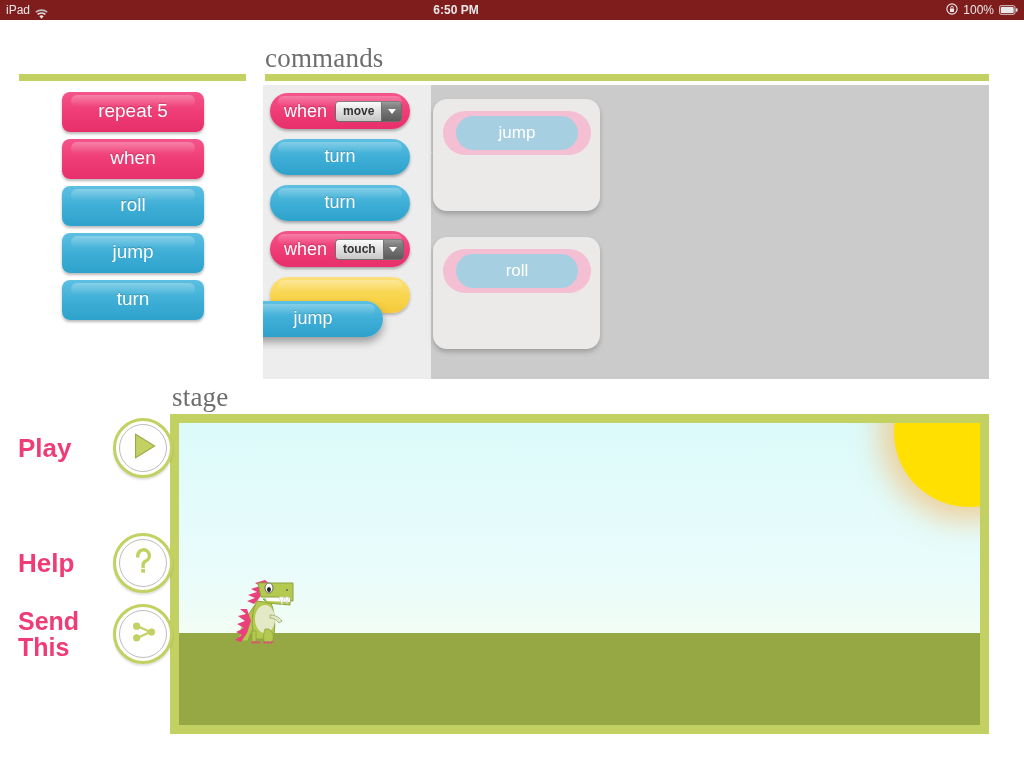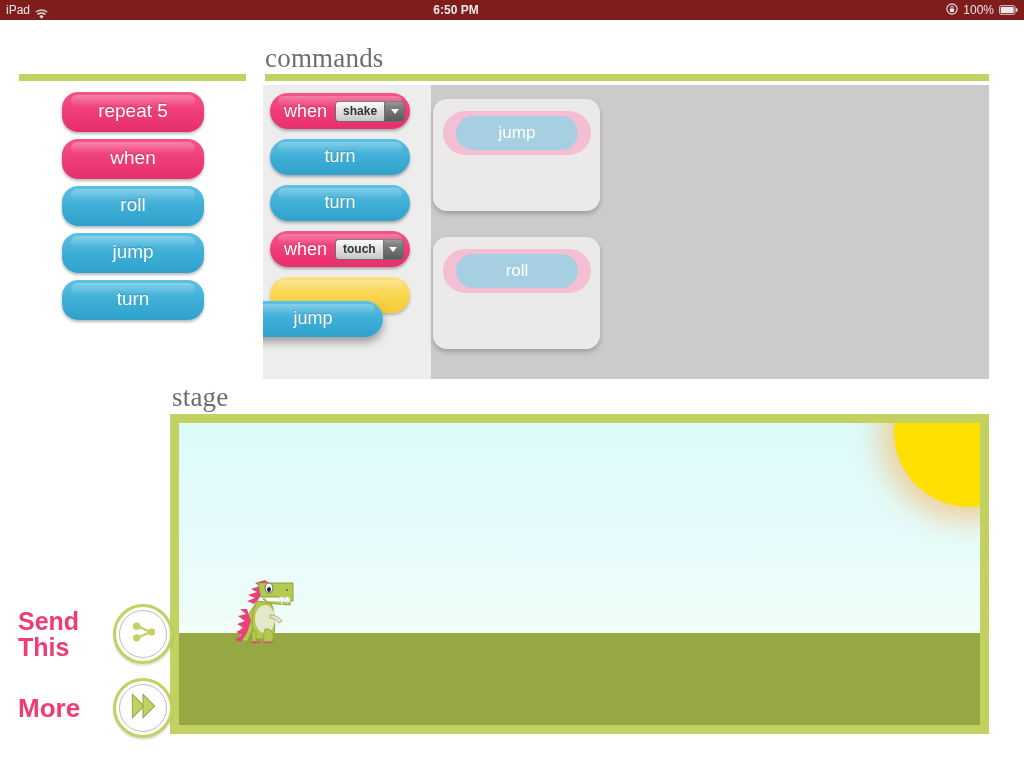--- a/index.html
+++ b/index.html
@@ -55,21 +55,21 @@
     position: absolute;
     left: 20px; top: 92px;
     width: 226px; height: 282px;
     overflow: hidden;
   }
   .cmd-block {
     position: relative;
     width: 142px;
     height: 40px;
     margin: 0 auto 7px auto;
-    border-radius: 16px;
+    border-radius: 8px;
     color: #ffffff;
     font-size: 19px;
     text-align: center;
     line-height: 38px;
     text-shadow: 0 -1px 1px rgba(0,0,0,.22);
     box-shadow: 0 2px 3px rgba(0,0,0,.28);
   }
   .cmd-pink {
     background: linear-gradient(to bottom, #f4558a 0%, #ef3c76 52%, #e62f6b 100%);
   }
@@ -330,21 +330,21 @@
     </div>
     <div class="callout" style="left:170px; top:152px;">
       <div class="ghost-pink">
         <div class="ghost-blue">roll</div>
       </div>
     </div>
 
     <div class="prog-block pb-pink when-row" style="left:7px; top:8px; width:140px;">
       <span class="when-word">when</span>
       <span class="dropdown">
-        <span class="dd-value">shake</span>
+        <span class="dd-value">move</span>
         <span class="dd-arrow">
             <i></i>
           </span>
       </span>
     </div>
 
     <div class="prog-block pb-blue pb-center" style="left:7px; top:54px; width:140px;">turn</div>
 
     <div class="prog-block pb-blue pb-center" style="left:7px; top:100px; width:140px;">turn</div>
 
@@ -404,45 +404,55 @@
           <path d="M29 60 L29 70 L25 71 L25 60 Z" fill="#b4c94f" stroke="#8fa33c" stroke-width=".8"></path>
           <path d="M42 58 C47 62 47 68 45 71 L37 71 C36 66 37 61 38 58 Z" fill="#b4c94f" stroke="#8fa33c" stroke-width=".8"></path>
 
           <path d="M24 71 h9 M26 71 v2 M29 71 v2 M32 71 v2" stroke="#e8417c" stroke-width="1"></path>
           <path d="M36 71 h11 M38 71 v2 M41 71 v2 M44 71 v2" stroke="#e8417c" stroke-width="1"></path>
         </svg>
       </div>
     </div>
   </div>
 
-
+  <div class="tool-row" id="row-play">
+    <div class="tool-label">Play</div>
+    <div class="tool-btn">
+      <span>
+        <svg viewBox="0 0 32 32" width="34" height="34">
+          <path d="M9 5 L27 16 L9 27 Z" fill="#c2d161" stroke="#9aa84a" stroke-width="1"></path>
+        </svg>
+      </span>
+    </div>
+  </div>
+
+  <div class="tool-row" id="row-help">
+    <div class="tool-label">Help</div>
+    <div class="tool-btn">
+      <span>
+        <svg viewBox="0 0 32 32" width="34" height="34">
+          <path d="M11 11 a5.5 5.5 0 1 1 7.5 5.1 c-1.8 .8 -2.4 1.9 -2.4 3.6 v1.3" fill="none" stroke="#c2d161" stroke-width="3.2" stroke-linecap="square"></path>
+          <rect x="14.3" y="23.4" width="3.6" height="3.6" fill="#c2d161"></rect>
+        </svg>
+      </span>
+    </div>
+  </div>
 
   <div class="tool-row" id="row-send">
     <div class="tool-label two-line">
       <div>Send</div>
       <div>This</div>
     </div>
     <div class="tool-btn">
       <span>
         <svg viewBox="0 0 32 32" width="34" height="34">
           <line x1="12" y1="11" x2="23" y2="16" stroke="#c2d161" stroke-width="2"></line>
           <line x1="12" y1="21" x2="23" y2="16" stroke="#c2d161" stroke-width="2"></line>
           <circle cx="10" cy="10.5" r="3.4" fill="#c2d161"></circle>
           <circle cx="10" cy="21.5" r="3.4" fill="#c2d161"></circle>
           <circle cx="24" cy="16" r="3.4" fill="#c2d161"></circle>
         </svg>
       </span>
     </div>
   </div>
 
-  <div class="tool-row" id="row-more">
-    <div class="tool-label">More</div>
-    <div class="tool-btn">
-      <span>
-        <svg viewBox="0 0 32 32" width="34" height="34">
-          <path d="M6 5 L17 16 L6 27 Z" fill="#c2d161" stroke="#9aa84a" stroke-width="1"></path>
-          <path d="M16 5 L27 16 L16 27 Z" fill="#c2d161" stroke="#9aa84a" stroke-width="1"></path>
-        </svg>
-      </span>
-    </div>
-  </div>
 
 </div>
 
 </body></html>

